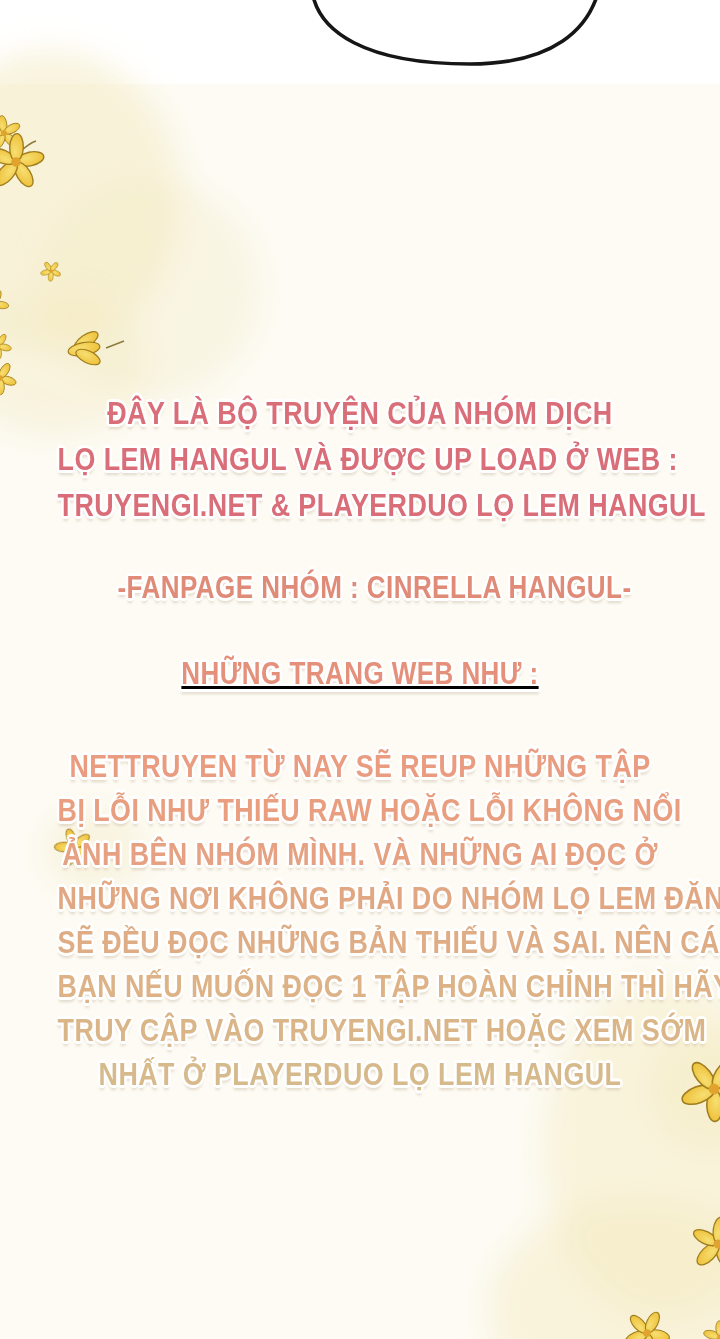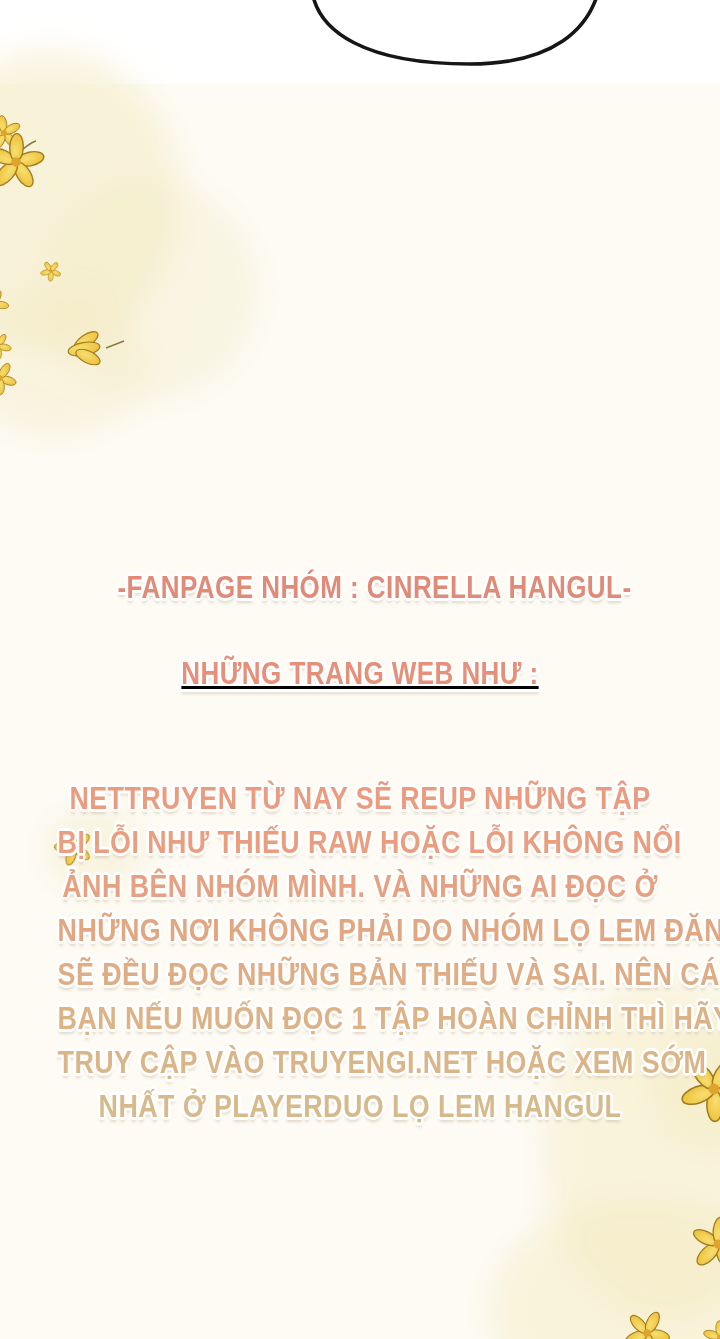--- a/index.html
+++ b/index.html
@@ -35,21 +35,21 @@
       -2px -2px 0 #ffffff, 2px -2px 0 #ffffff,
       -2px  2px 0 #ffffff, 2px  2px 0 #ffffff,
       -3px  0   0 #ffffff, 3px  0   0 #ffffff,
        0   -3px 0 #ffffff, 0    3px 0 #ffffff,
        0    5px 3px rgba(195,175,150,0.45);
   }
   .block-intro   { top: 390px; }
   .block-fanpage { top: 566px; padding-left: 29px; }
   .block-fanpage .line, .block-webs .line { font-size: 31px; line-height: 44px; }
   .block-webs    { top: 652px; text-decoration: underline; }
-  .block-notice  { top: 776px; }
+  .block-notice  { top: 744px; }
   .block-notice .line { line-height: 44px; }
 </style>
 </head>
 <body>
 
 <div class="page">
 
   <div class="bg-lower"></div>
 
   <svg class="deco" width="720" height="1339" viewBox="0 0 720 1339" aria-hidden="true">
@@ -101,20 +101,25 @@
     <use href="#flw" transform="translate(714,1089) rotate(10) scale(1.2)"></use>
     <use href="#flw" transform="translate(718,1244) rotate(-15) scale(1.0)"></use>
     <use href="#flw" transform="translate(647,1333) rotate(5) scale(0.85)"></use>
     <use href="#flw" transform="translate(720,1337) rotate(45) scale(0.6)"></use>
 
     <path d="M313,-4 C321,30 362,64 470,64 C557,64 587,26 597,-4" fill="none" stroke="#161616" stroke-width="3.6" stroke-linecap="round"></path>
   </svg>
 
   <main class="text-layer">
 
+    <section class="block block-intro">
+      <div class="line" style="color: rgb(217, 110, 121);">ĐÂY LÀ BỘ TRUYỆN CỦA NHÓM DỊCH</div>
+      <div class="line" style="color: rgb(217, 110, 121);">LỌ LEM HANGUL VÀ ĐƯỢC UP LOAD Ở WEB :</div>
+      <div class="line" style="color: rgb(217, 110, 121);">TRUYENGI.NET &amp; PLAYERDUO LỌ LEM HANGUL</div>
+    </section>
 
     <section class="block block-fanpage">
       <div class="line" style="color: rgb(224, 138, 120);">-FANPAGE NHÓM : CINRELLA HANGUL-</div>
     </section>
 
     <section class="block block-webs">
       <div class="line" style="color: rgb(229, 144, 122);">NHỮNG TRANG WEB NHƯ :</div>
     </section>
 
     <section class="block block-notice">

